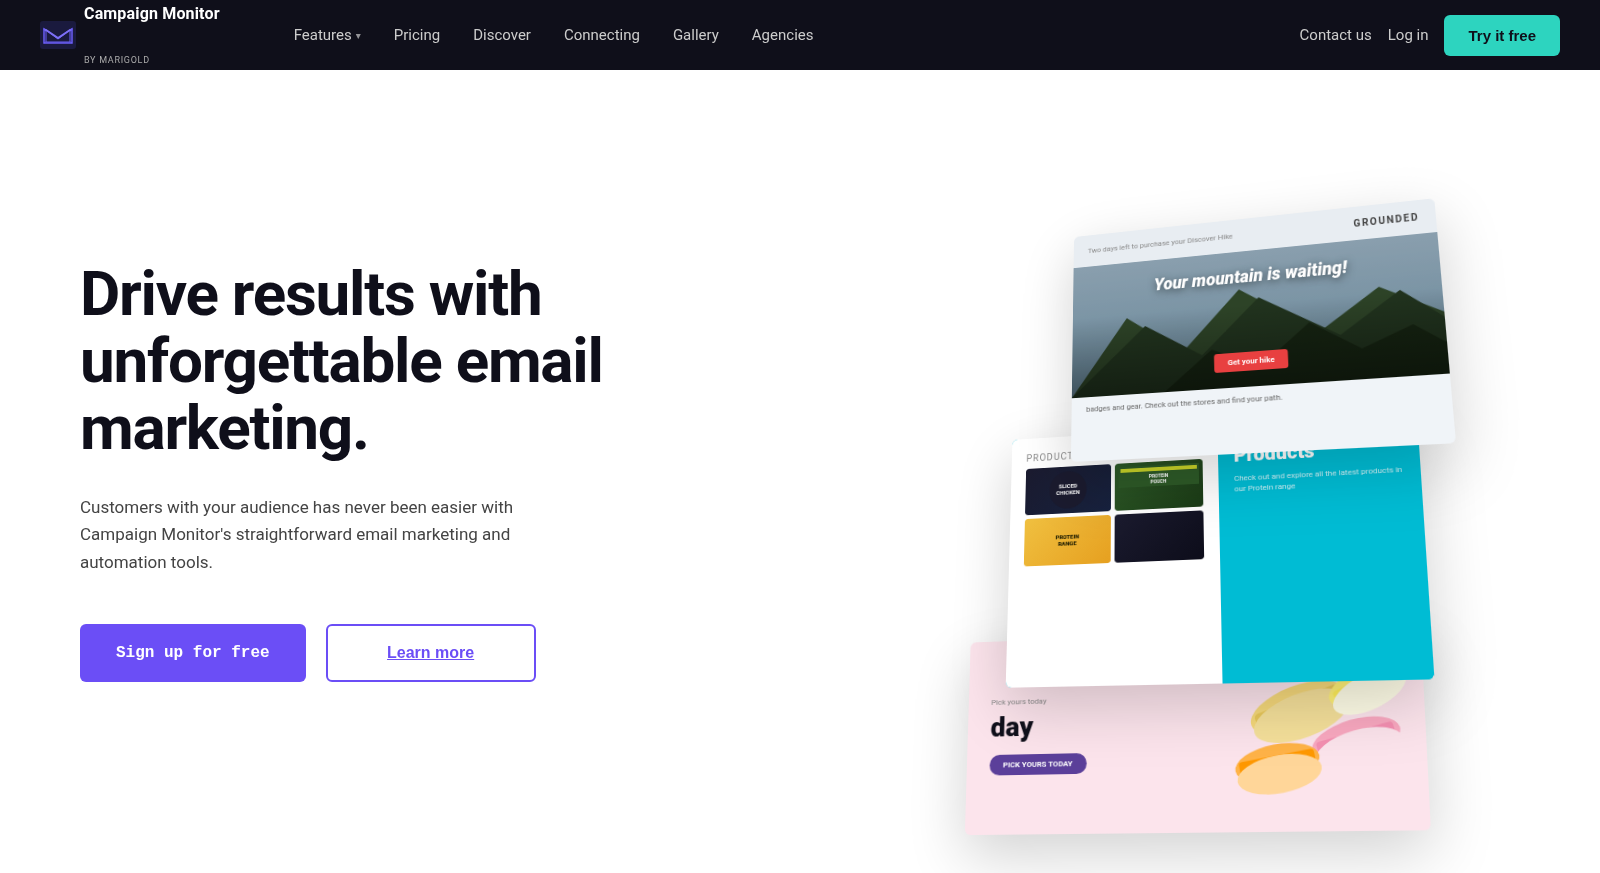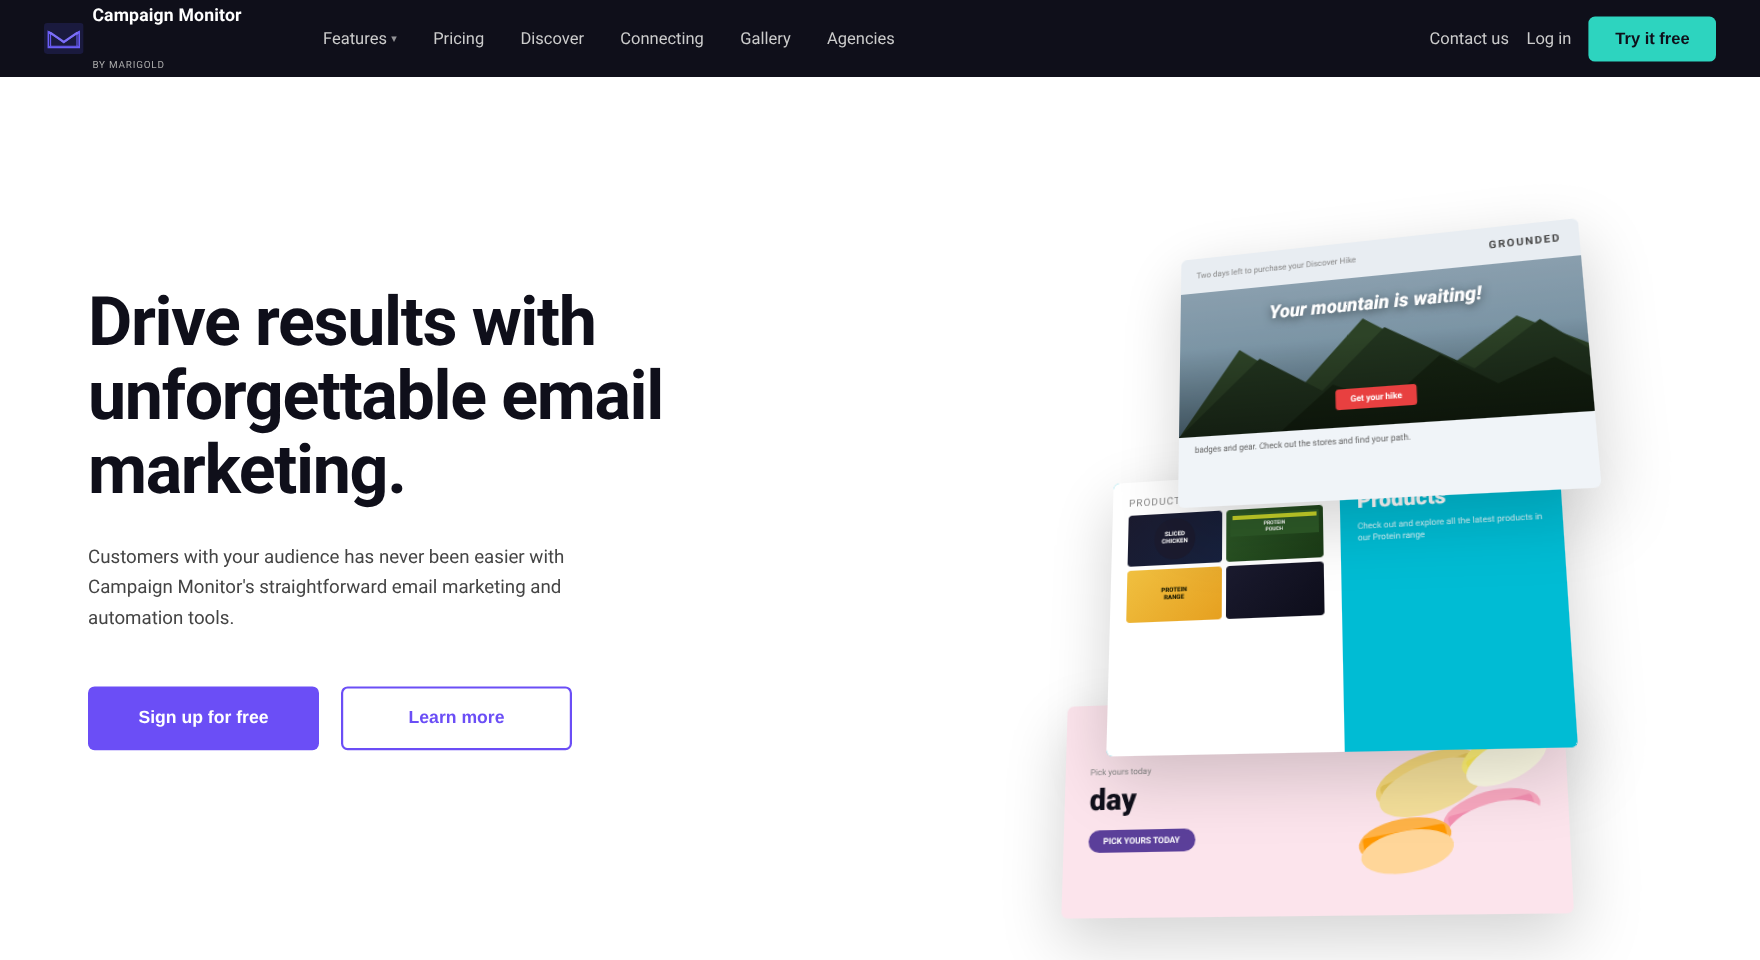--- a/index.html
+++ b/index.html
@@ -135,33 +135,35 @@
       color: #fff;
       border: none;
       padding: 20px 36px;
       border-radius: 6px;
       font-size: 16px;
       font-weight: 600;
       cursor: pointer;
       min-width: 210px;
       text-align: center;
       transition: background 0.2s;
+      font-family: Liberation Mono, monospace;
     }
     .btn-secondary {
       background: #fff;
       color: #6b4ef6;
       border: 2px solid #6b4ef6;
       padding: 18px 36px;
       border-radius: 6px;
       font-size: 16px;
       font-weight: 600;
       cursor: pointer;
       min-width: 210px;
       text-align: center;
       transition: background 0.2s;
+      text-decoration: underline;
     }
 
     
     .hero-visual {
       position: absolute;
       right: -20px;
       top: 50%;
       transform: translateY(-50%);
       width: 680px;
       height: 580px;

